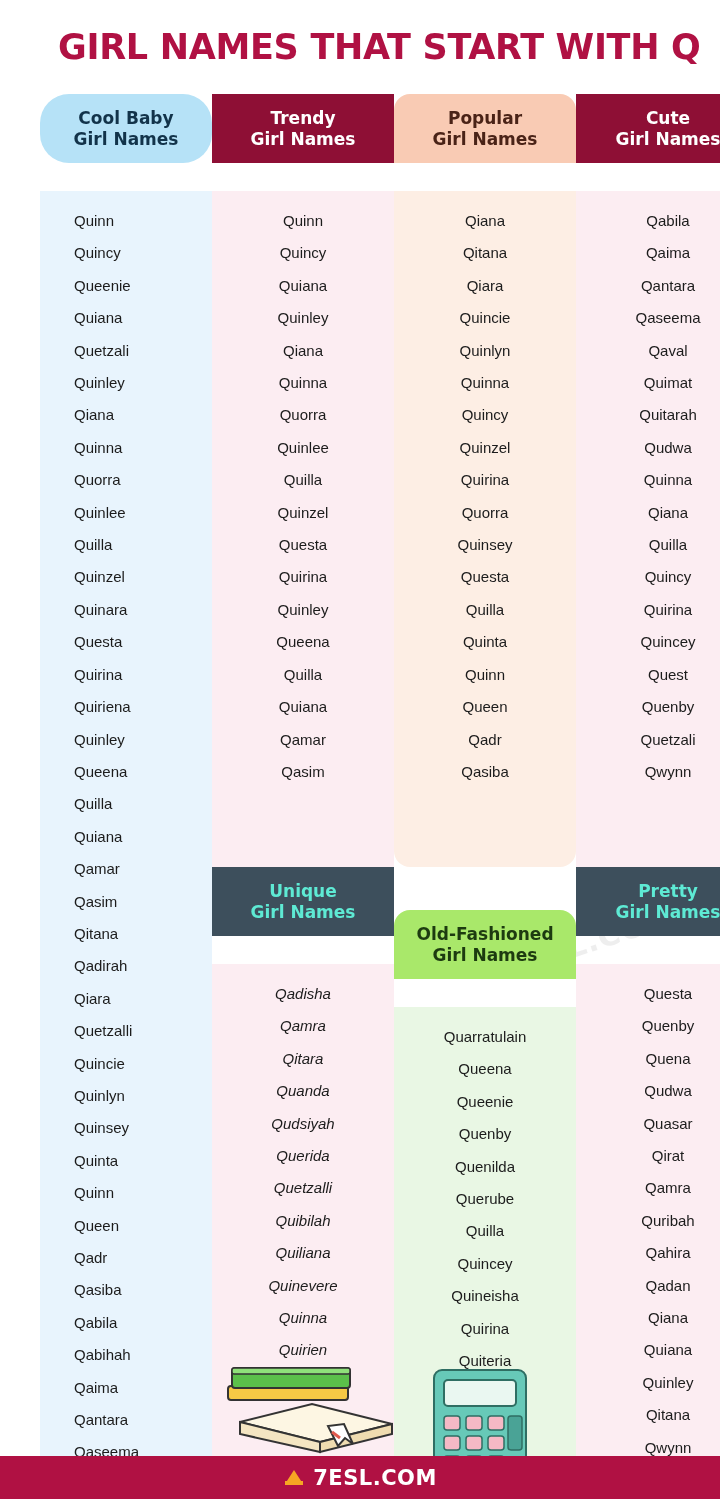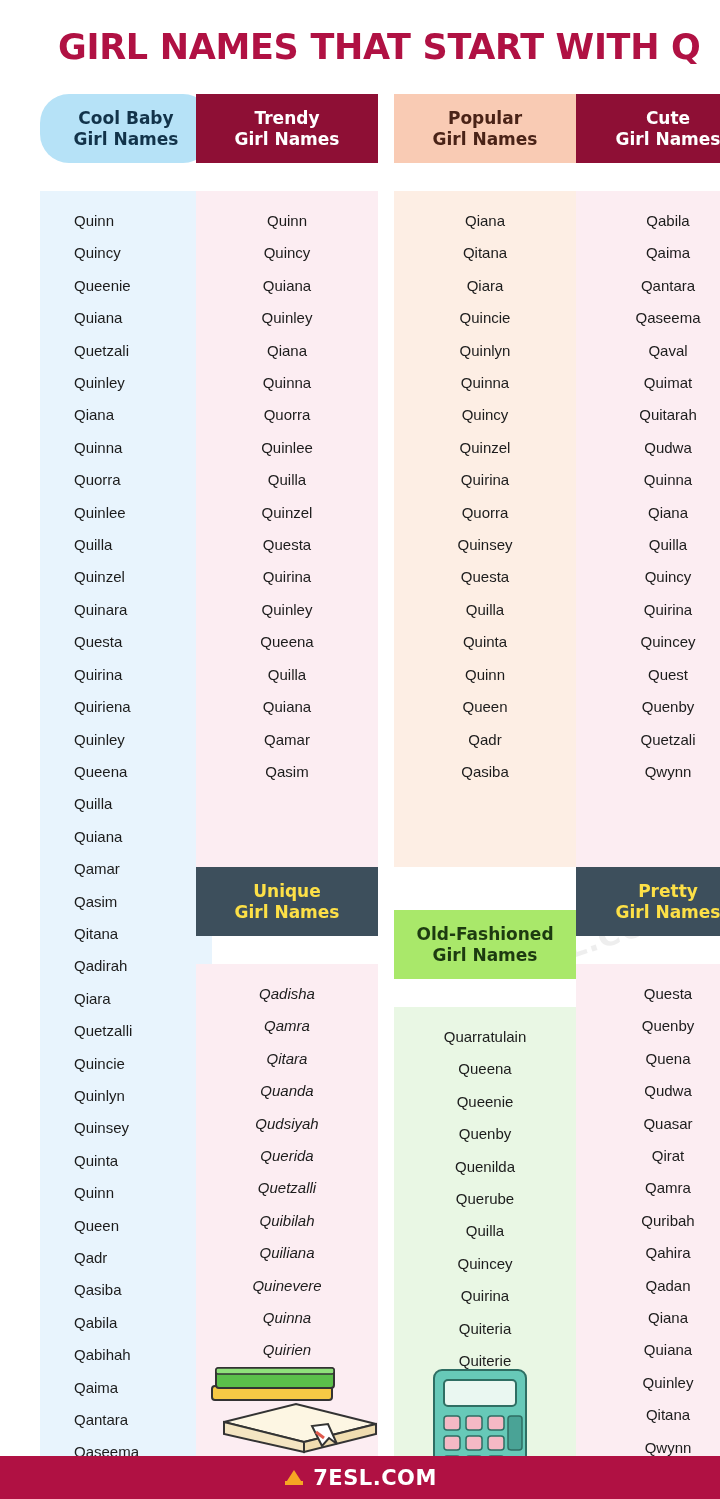--- a/index.html
+++ b/index.html
@@ -37,40 +37,40 @@
     color: #b01143;
     font-family: "DejaVu Sans", sans-serif;
   }
   
   .grid {
     position: relative;
     width: 720px;
     height: 1362px;
   }
   .col-1 { left: 0;   width: 172px; }
-  .col-2 { left: 156px; width: 182px; }
-  .col-3 { left: 354px; width: 182px; }
+  .col-2 { left: 172px; width: 182px; }
+  .col-3 { left: 354px; width: 182px; border-radius: 16px; }
   .col-4 { left: 536px; width: 184px; }
 
   .panel {
     position: absolute;
     overflow: hidden;
   }
   .hdr {
     text-align: center;
     padding: 14px 4px 13px 4px;
     font-weight: bold;
     font-size: 17px;
     line-height: 21px;
     font-family: "DejaVu Sans", sans-serif;
   }
   .hdr-blue   { background: #b6e2f7; color: #12334a; border-radius: 29px; }
   .hdr-maroon { background: #8e0f35; color: #ffffff; }
   .hdr-peach  { background: #f9cbb4; color: #4a2317; }
-  .hdr-dark   { background: #3d4f5c; color: #fde047; }
+  .hdr-dark   { background: #3d4f5c; color: #5eead4; }
   .hdr-green  { background: #a9e86a; color: #1d3b10; }
 
   .body-list {
     padding: 14px 0 10px 0;
     font-size: 15px;
     line-height: 32.4px;
     color: #1c1c1c;
     margin-top: 28px;
   }
   .body-list div {
@@ -312,20 +312,21 @@
       </div>
       <div class="body-list bg-mintbg list-center" style="height:504px; position:relative;">
         <div>Quarratulain</div>
         <div>Queena</div>
         <div>Queenie</div>
         <div>Quenby</div>
         <div>Quenilda</div>
         <div>Querube</div>
         <div>Quilla</div>
         <div>Quincey</div>
+        <div>Quineisha</div>
         <div>Quirina</div>
         <div>Quiteria</div>
         <div>Quiterie</div>
 
         <svg class="calc" style="left:28px; top:355px;" width="120" height="140" viewBox="0 0 120 140">
           <rect x="12" y="8" width="92" height="124" rx="8" fill="#67c9b8" stroke="#2f6e63" stroke-width="2"></rect>
           <rect x="22" y="18" width="72" height="26" rx="4" fill="#eaf7f1" stroke="#2f6e63" stroke-width="2"></rect>
           <g fill="#f5b9c5" stroke="#2f6e63" stroke-width="1.5">
             <rect x="22" y="54" width="16" height="14" rx="3"></rect>
             <rect x="44" y="54" width="16" height="14" rx="3"></rect>

